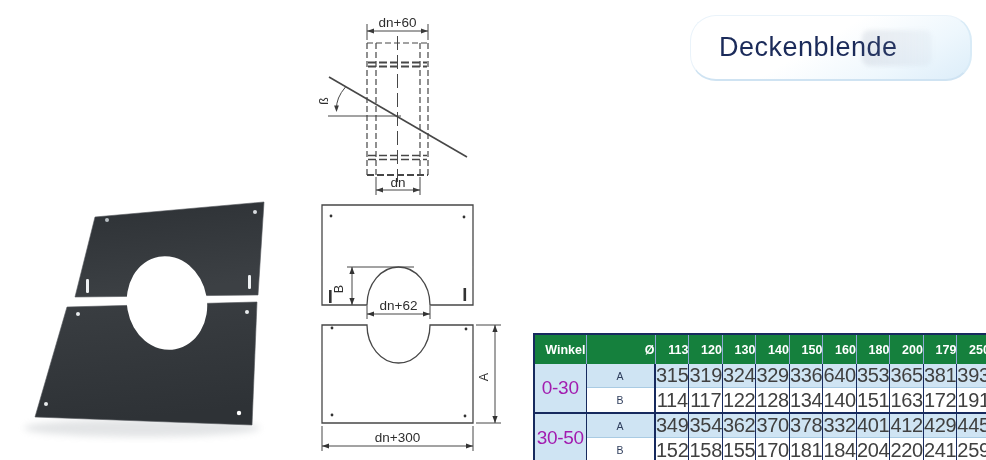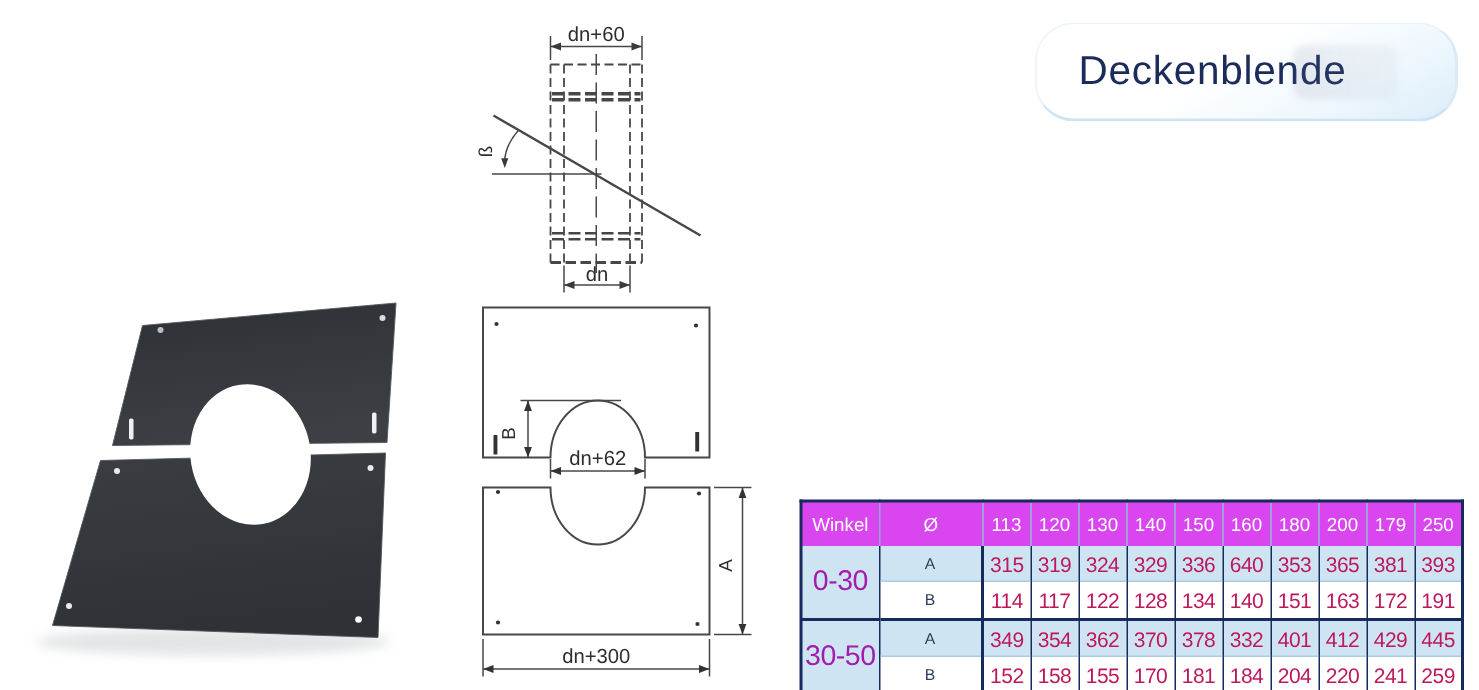--- a/index.html
+++ b/index.html
@@ -28,27 +28,27 @@
   
   .spec-table{
     position:absolute;left:533px;top:333px;
     border-collapse:collapse;table-layout:fixed;
     font-family:"Liberation Sans",sans-serif;
   }
   .spec-table col.c-winkel{width:52px}
   .spec-table col.c-dia{width:69px}
   .spec-table col.c-num{width:32px}
   .spec-table th{
-    background:#d946ef;color:#ffffff;font-size:12.5px;font-weight:normal;
-    height:29px;padding:0;text-align:center;border-left:1px solid #8fa9d6;
+    background:#15803d;color:#ffffff;font-size:12.5px;font-weight:bold;
+    height:29px;padding:0;text-align:right;border-left:1px solid #8fa9d6;
   }
   .spec-table th:first-child{border-left:none;}
   .spec-table td{
     text-align:center;padding:0;border-left:1.5px solid #172a5e;
-    color:#be185d;font-size:14px;letter-spacing:-.3px;
+    color:#404040;font-size:20px;letter-spacing:-.3px;
   }
   .spec-table{border:2px solid #172a5e;}
   .spec-table tr.rA td{height:23px;background:#cfe4f3;}
   .spec-table tr.rB td{height:24px;background:#ffffff;border-top:1px solid #a9cbe3;}
   .spec-table td.winkel{
     background:#ffffff;border-left:none;font-size:19px;color:#a21caf;border-top:none;
   }
   .spec-table td.ab{font-size:10.5px;color:#2e3d5c;letter-spacing:.5px;}
   .spec-table td.first-num{border-left:2px solid #172a5e;}
   .spec-table tr.gstart td{border-top:2px solid #172a5e;}

